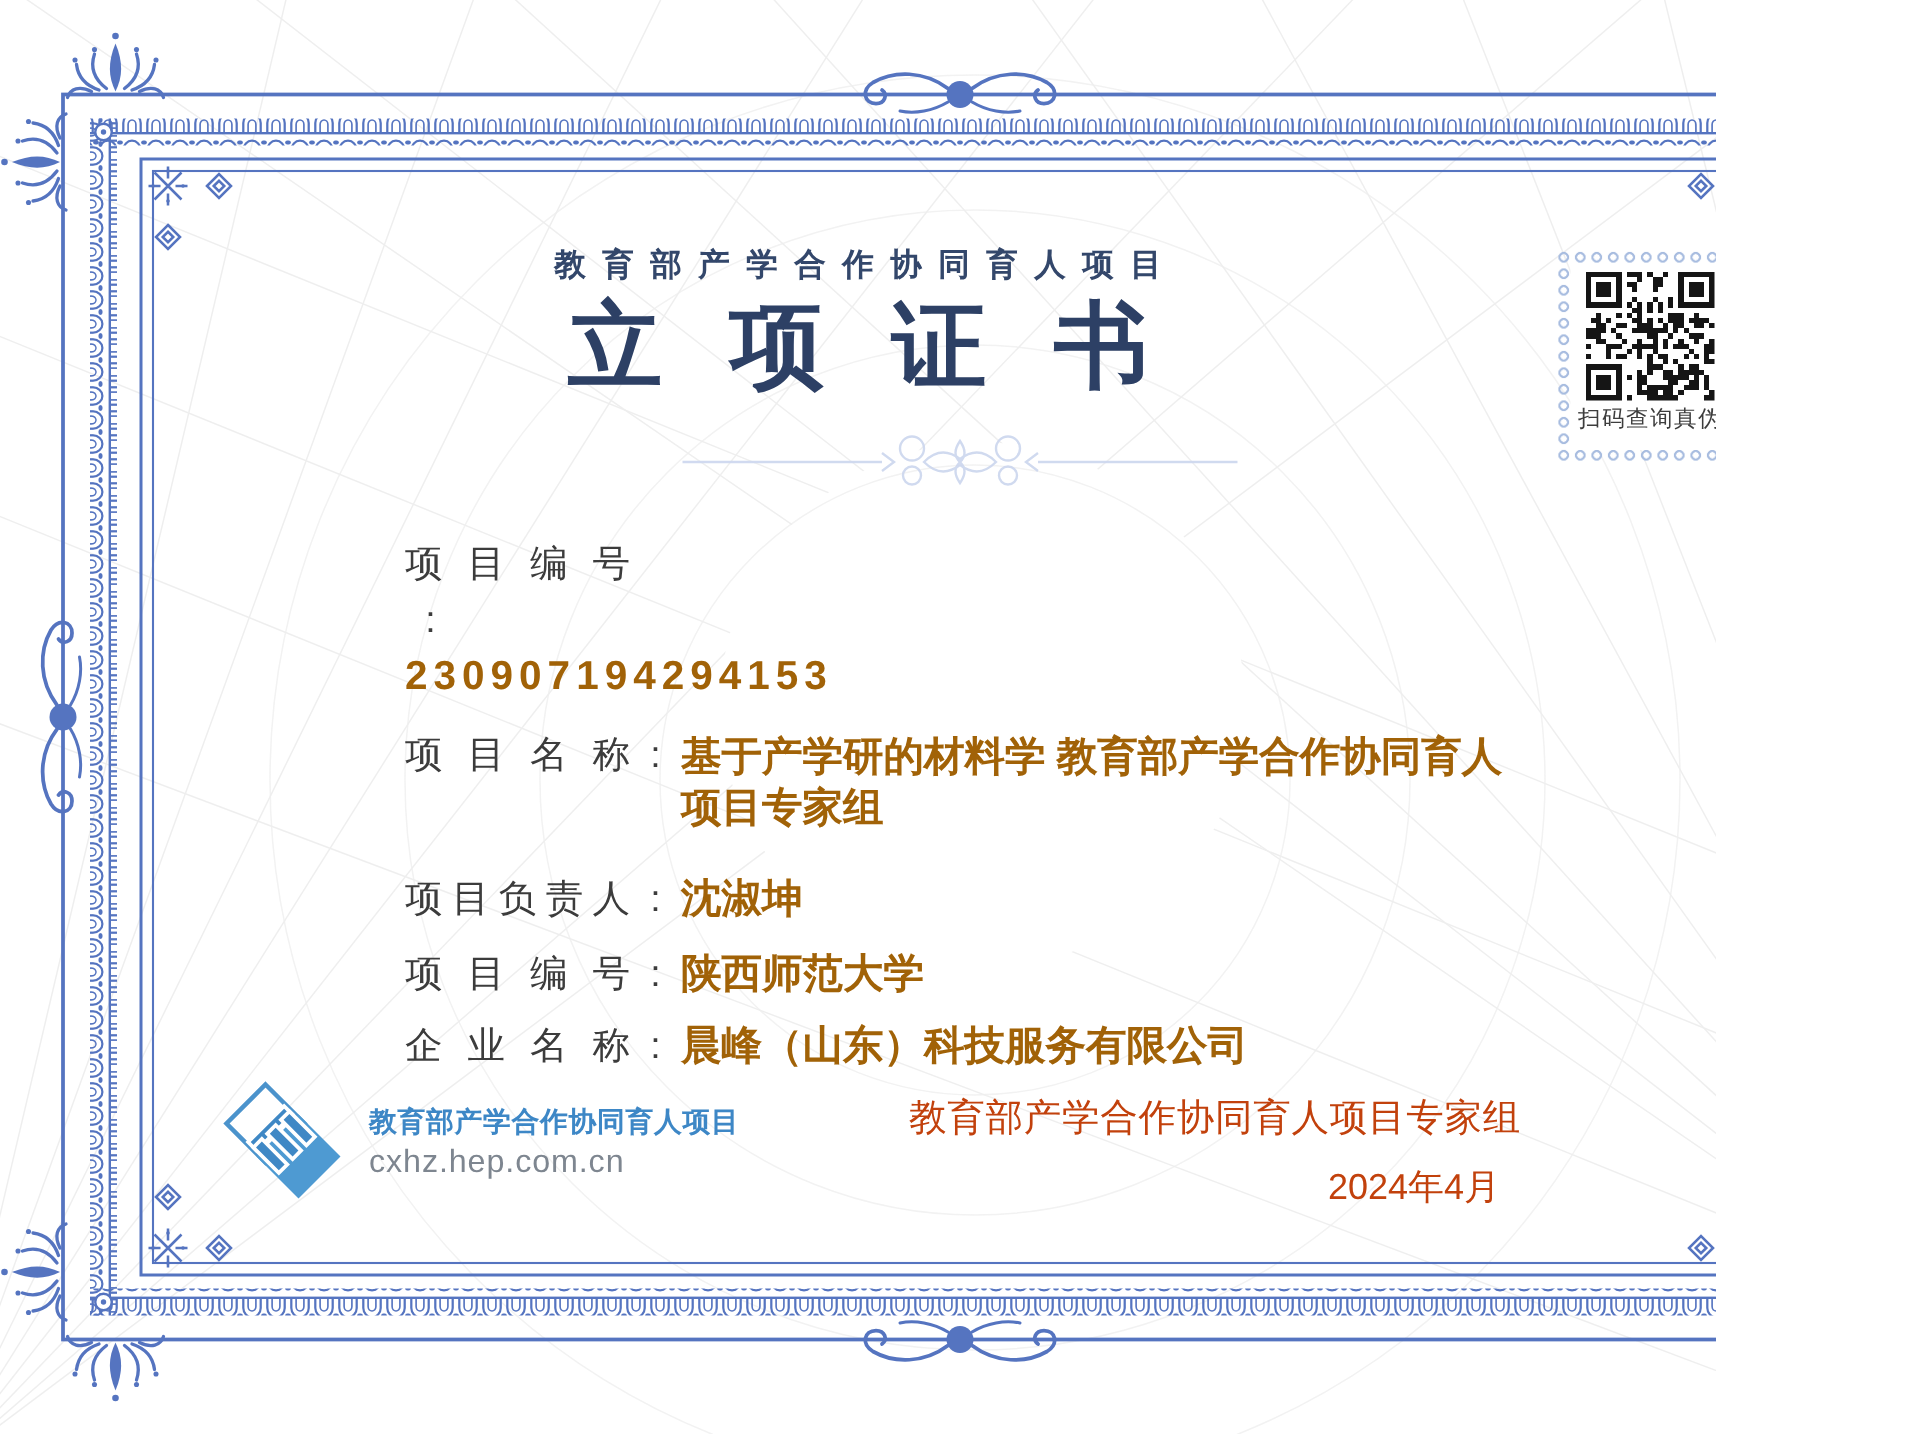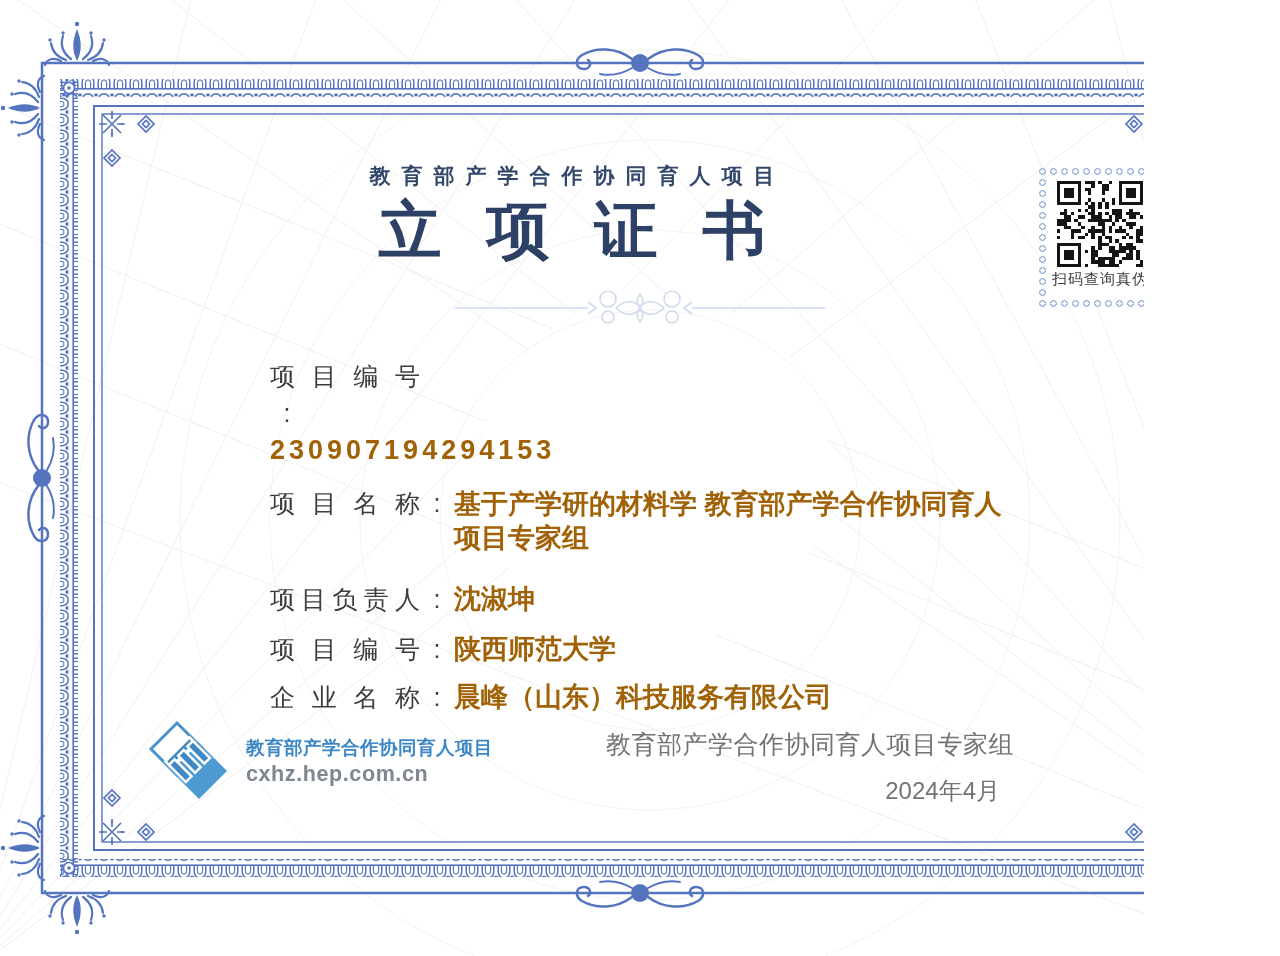--- a/index.html
+++ b/index.html
@@ -43,23 +43,23 @@
 
   
   .statement { position:absolute; left:163px; top:664px; font-size:25px; font-weight:700;
                color:#050505; letter-spacing:0.2px; white-space:nowrap; }
 
   
   .footer-logo { position:absolute; left:142px; top:714px; display:flex; }
   .footer-logo svg { width:94px; height:94px; display:block; }
   .logo-text { margin-left:10px; margin-top:21px; }
   .logo-line1 { font-size:18.5px; font-weight:700; color:#3d87c6; letter-spacing:0.5px; }
-  .logo-line2 { font-size:21.5px; font-weight:700; color:#7e8690; letter-spacing:0.6px; margin-top:2px; }
-
-  .footer-sign { position:absolute; right:130px; top:728px; text-align:right; color:#737373;margin-left:22px; }
+  .logo-line2 { font-size:21.5px; font-weight:400; color:#7e8690; letter-spacing:0.6px; margin-top:2px; }
+
+  .footer-sign { position:absolute; right:130px; top:728px; text-align:right; color:#c2410c;margin-left:22px; }
   .sign-org  { font-size:25px; letter-spacing:0.5px; }
   .sign-date { font-size:24px; margin-top:14px; padding-right:14px; }
 </style>
 </head>
 <body>
 
 <div class="cert">
 
   <svg class="bg-mesh" viewBox="0 0 1280 956">
     <g stroke="#ebebeb" stroke-width="1" fill="none" opacity="0.8">

